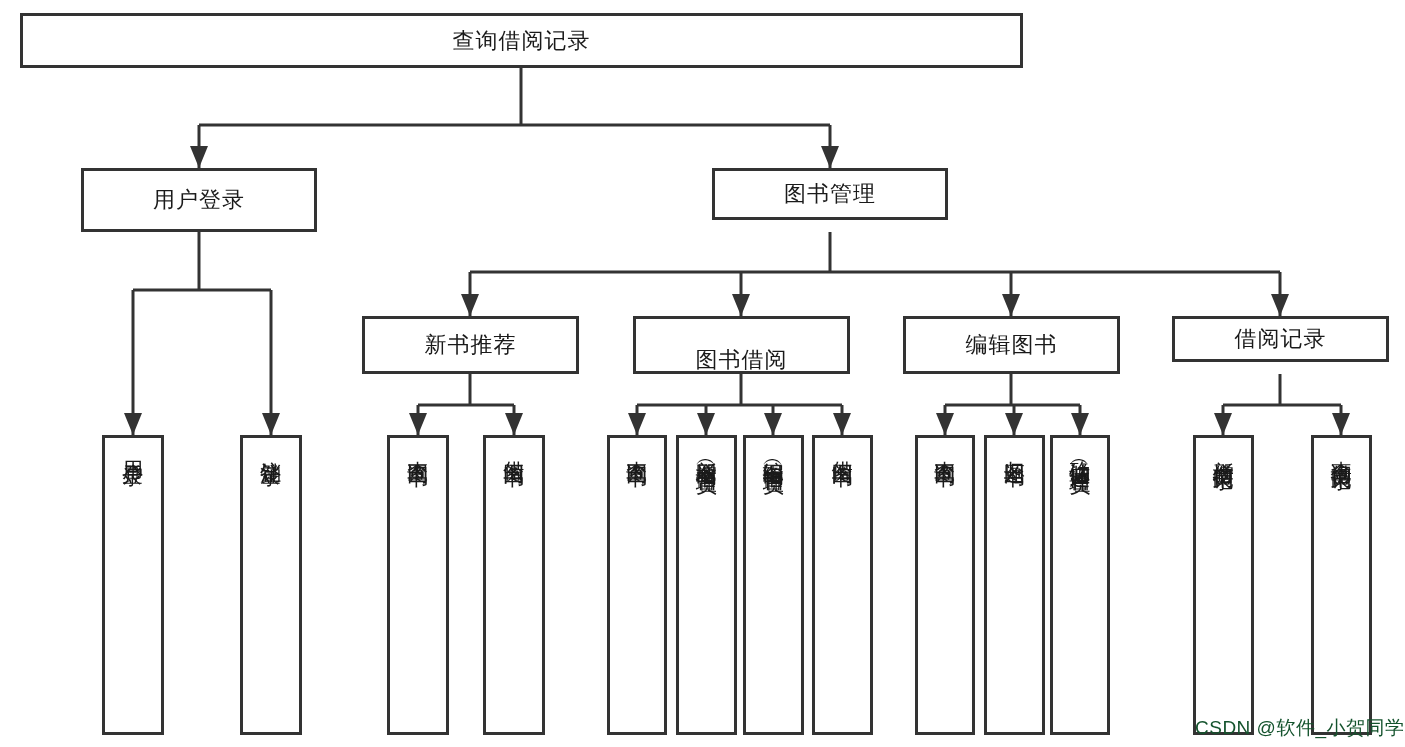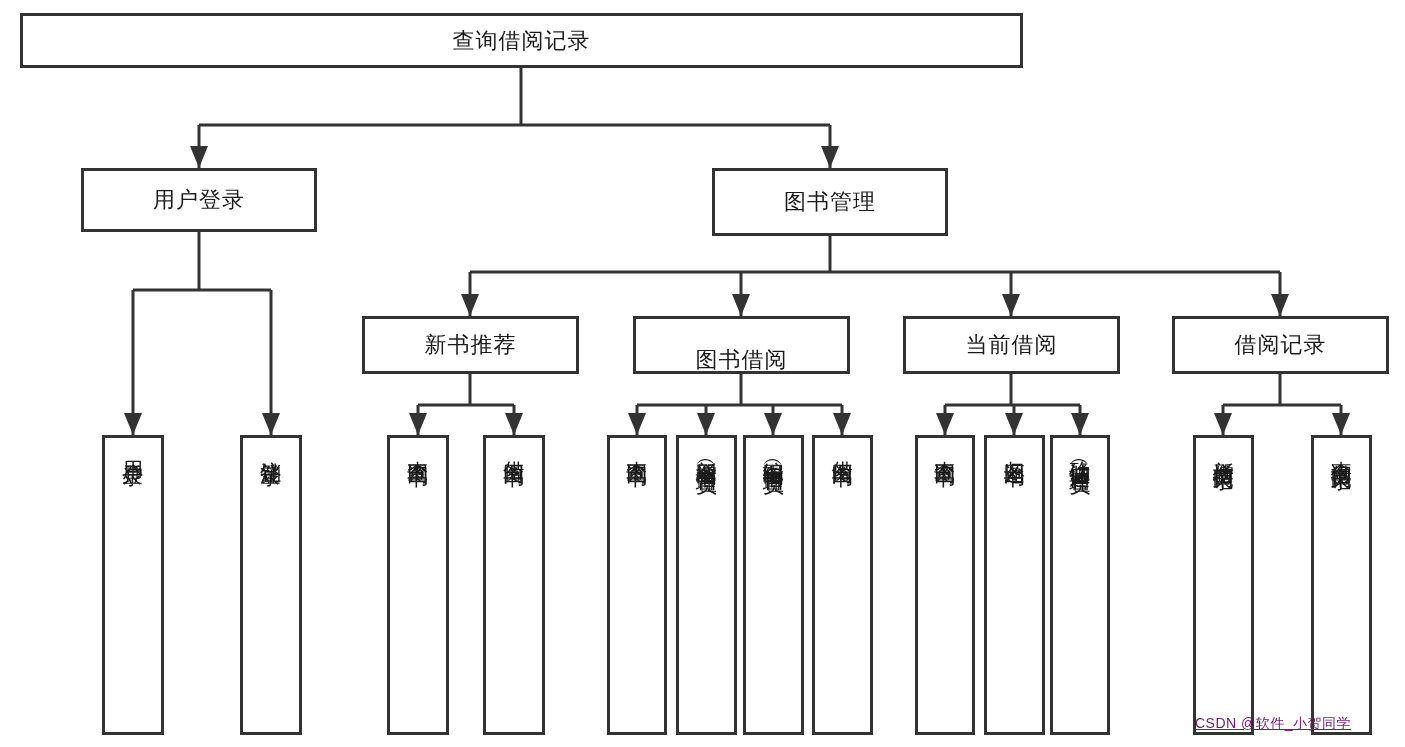--- a/index.html
+++ b/index.html
@@ -50,25 +50,24 @@
   .node.v .label {
     writing-mode: vertical-rl;
     text-orientation: upright;
     font-size: 21px;
     line-height: 1.12;
     letter-spacing: 2px;
     white-space: nowrap;
   }
   .watermark {
     position: absolute;
-    font-size: 14px;
-    color: #701a75;
+    font-size: 19px;
+    color: #14532d;
     white-space: nowrap;
     letter-spacing: 0.5px;
-    text-decoration: underline;
   }
 </style>
 </head>
 <body>
 
 <div id="canvas">
 
   <svg id="svg-layer" viewBox="0 0 1405 747" xmlns="http://www.w3.org/2000/svg">
       <line x1="521" y1="68" x2="521" y2="125" stroke="#333333" stroke-width="3"></line>
       <line x1="199" y1="125" x2="830" y2="125" stroke="#333333" stroke-width="3"></line>
@@ -124,33 +123,33 @@
       <polygon points="1332,413 1350,413 1341,435" fill="#333333"></polygon>
     </svg>
 
   <div id="nodes-layer">
       <div class="node h" style="left: 20px; top: 13px; width: 1003px; height: 55px;">
         <span class="label">查询借阅记录</span>
       </div>
       <div class="node h" style="left: 81px; top: 168px; width: 236px; height: 64px;">
         <span class="label">用户登录</span>
       </div>
-      <div class="node h" style="left: 712px; top: 168px; width: 236px; height: 68px;">
+      <div class="node h" style="left: 712px; top: 168px; width: 236px; height: 52px;">
         <span class="label">图书管理</span>
       </div>
       <div class="node h" style="left: 362px; top: 316px; width: 217px; height: 58px; font-family: Liberation Serif, serif;">
         <span class="label">新书推荐</span>
       </div>
       <div class="node h" style="left: 633px; top: 316px; width: 217px; height: 58px; align-items: flex-end;">
         <span class="label">图书借阅</span>
       </div>
       <div class="node h" style="left: 903px; top: 316px; width: 217px; height: 58px;">
-        <span class="label">当前借阅</span>
+        <span class="label">编辑图书</span>
       </div>
-      <div class="node h" style="left: 1172px; top: 316px; width: 217px; height: 58px;">
+      <div class="node h" style="left: 1172px; top: 316px; width: 217px; height: 46px;">
         <span class="label">借阅记录</span>
       </div>
       <div class="node v" style="left: 102px; top: 435px; width: 62px; height: 300px;">
         <span class="label">用户登录</span>
       </div>
       <div class="node v" style="left: 240px; top: 435px; width: 62px; height: 300px;">
         <span class="label">注销登录</span>
       </div>
       <div class="node v" style="left: 387px; top: 435px; width: 62px; height: 300px;">
         <span class="label">查询图书</span>

